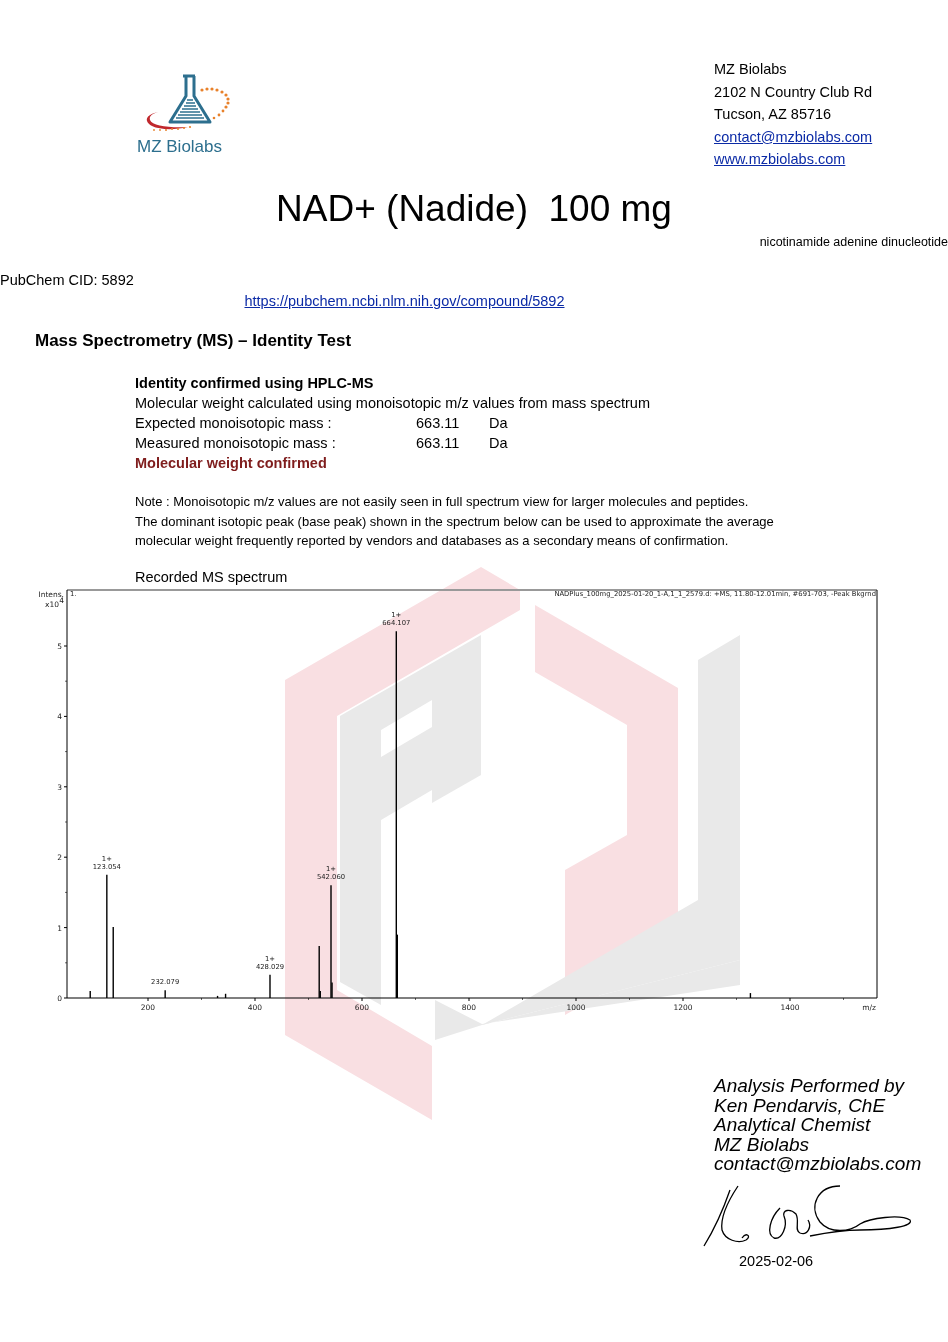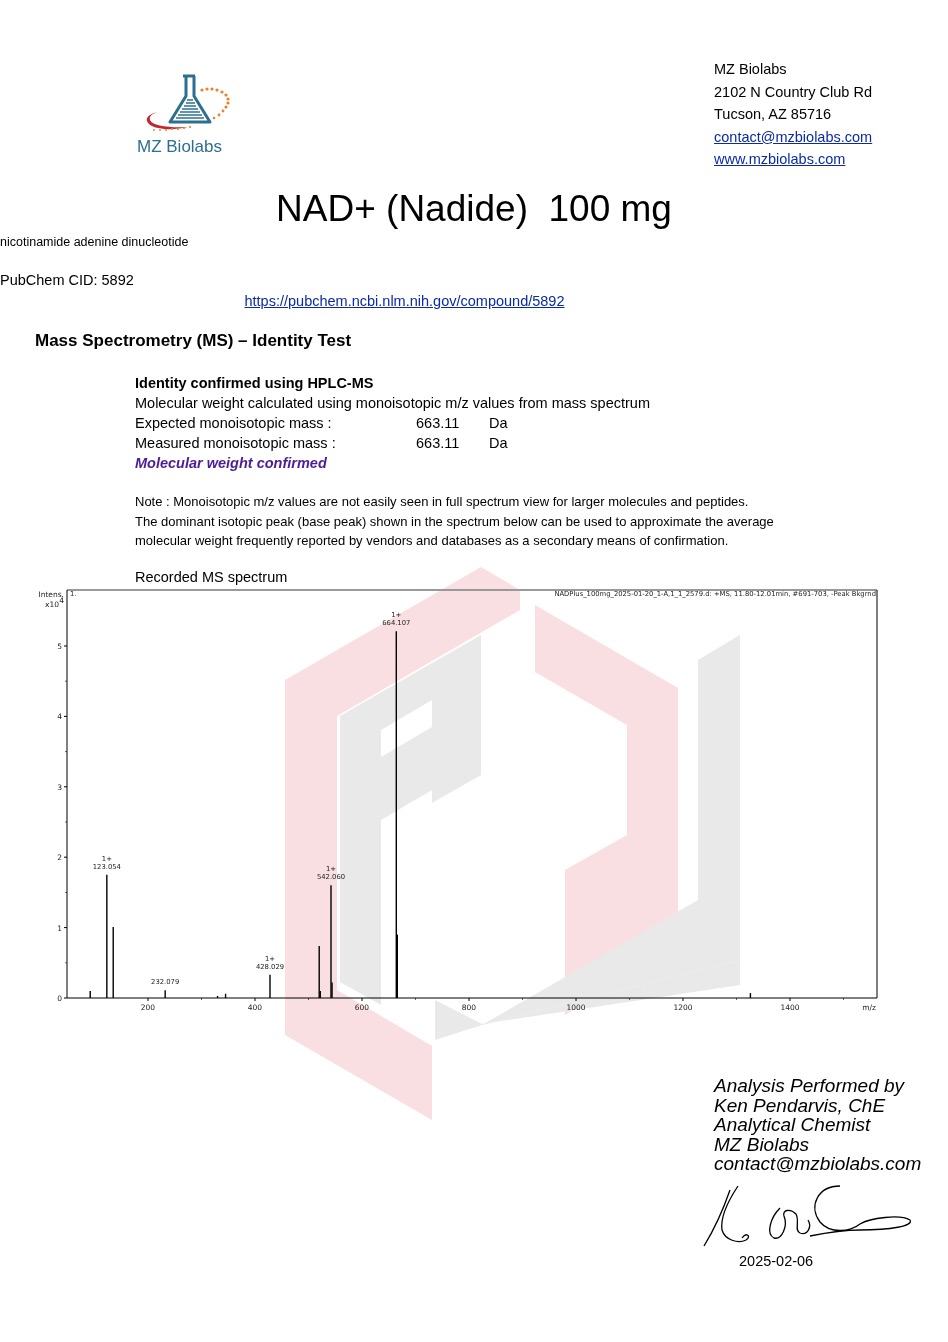--- a/index.html
+++ b/index.html
@@ -11,32 +11,32 @@
   
   .logo { left:130px; top:70px; width:110px; height:95px; }
   .logo-text { left:137px; top:137px; font-size:17px; color:#2d6f8e; white-space:nowrap; }
 
   
   .addr { left:714px; top:58px; font-size:14.5px; line-height:22.5px; }
   .addr div { white-space:nowrap; }
 
   
   .title { left:0; width:948px; top:188px; text-align:center; font-size:37px; white-space:pre; }
-  .subtitle { left:0; width:948px; top:235px; text-align:left; font-size:12.5px; }
+  .subtitle { left:0; width:948px; top:235px; text-align:right; font-size:12.5px; }
   .pubchem { left:0; width:948px; top:272px; text-align:left; font-size:14.5px; }
   .pubchem-url { left:0; width:809px; top:293px; text-align:center; font-size:14.5px; }
 
   .section-h { left:35px; top:331px; font-size:17px; font-weight:bold; white-space:nowrap; }
 
   .identity { left:135px; top:373px; font-size:14.5px; line-height:20px; }
   .identity .bold { font-weight:bold; }
   .identity .row { display:flex; white-space:nowrap; }
   .identity .lbl { width:281px; }
   .identity .val { width:73px; }
-  .identity .ok { color:#4c1d95; font-weight:bold;font-style:italic; }
+  .identity .ok { color:#7f1d1d; font-weight:bold; }
 
   .note { left:135px; top:492px; font-size:13px; line-height:19.5px; white-space:nowrap; }
 
   .spec-title { left:135px; top:569px; font-size:14.5px; white-space:nowrap; }
 
   
   .chart { left:0; top:0; width:948px; height:1342px; pointer-events:none; }
   .chart-tick { font-family:"DejaVu Sans", sans-serif; font-size:7.5px; fill:#222; }
   .chart-lbl  { font-family:"DejaVu Sans", sans-serif; font-size:6.8px; fill:#222; }
 

